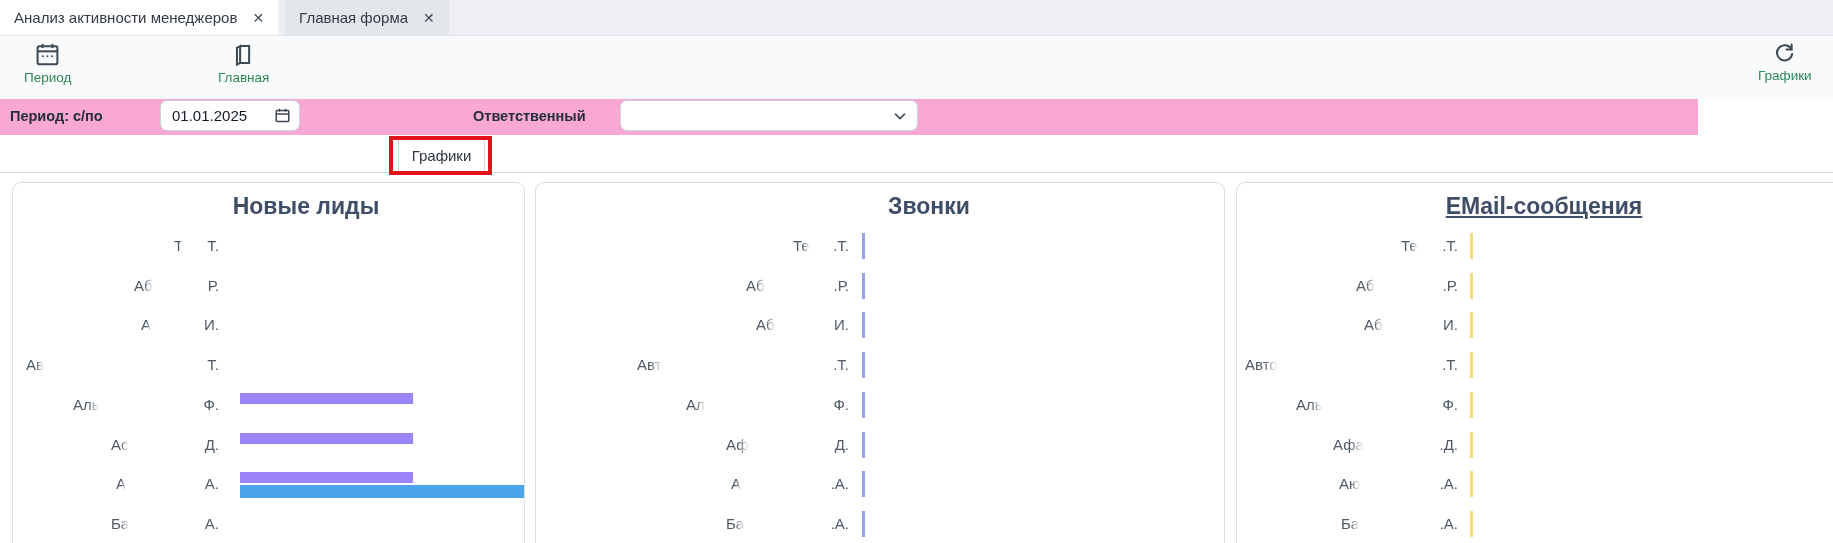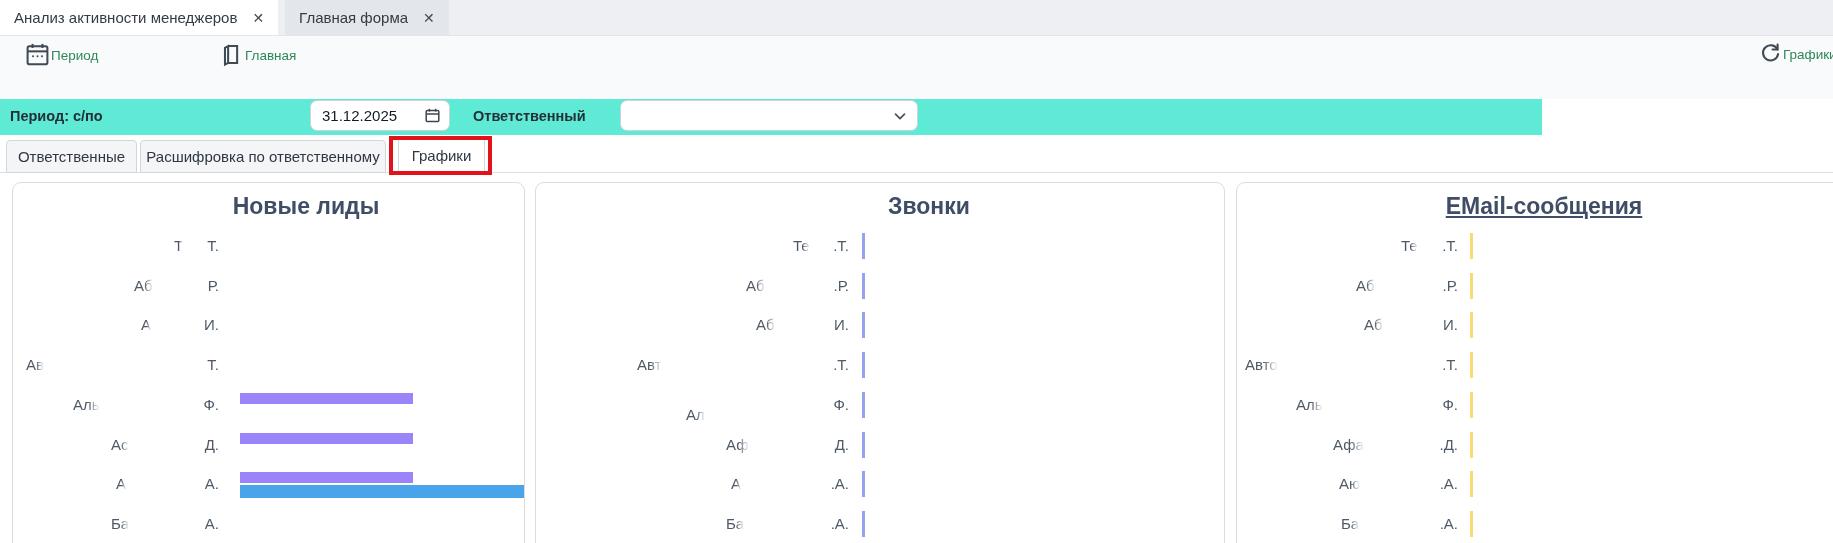--- a/index.html
+++ b/index.html
@@ -10,25 +10,25 @@
   }
   
   .tabstrip{position:absolute;left:0;top:0;width:1833px;height:35px;background:#edeff2;
     border-bottom:1px solid #e2e5e9;display:flex;align-items:stretch;}
   .wtab{display:flex;align-items:center;padding:0 14px;font-size:15px;color:#333b44;cursor:default;white-space:nowrap;}
   .wtab.active{background:#ffffff;}
   .wtab.inactive{background:#e3e6ea;margin-left:7px;}
   .wtab .x{margin-left:15px;font-size:14px;color:#414b55;line-height:1;}
   
   .toolbar{position:absolute;left:0;top:36px;width:1833px;height:63px;background:#f9fafb;}
-  .tool{position:absolute;top:5px;display:flex;flex-direction:row;align-items:center;cursor:default;}
+  .tool{position:absolute;top:5px;display:flex;flex-direction:column;align-items:center;cursor:default;}
   .tool .lbl{margin-top:2px;font-size:13.5px;color:#2e8757;white-space:nowrap;}
   .tool svg{display:block;}
   
-  .filters{position:absolute;left:0;top:99px;width:1542px;height:36px;background:#5eead4;}
+  .filters{position:absolute;left:0;top:99px;width:1698px;height:36px;background:#f9a8d4;}
   .flabel{position:absolute;top:9px;font-size:14.5px;font-weight:600;color:#242f3a;white-space:nowrap;}
   .databox{position:absolute;top:1px;height:31px;border:1px solid #ccd3da;border-radius:7px;background:#fff;
     display:flex;align-items:center;box-sizing:border-box;}
   .datetext{font-size:15px;color:#131c26;padding-left:11px;flex:1;}
   .dico{margin-right:8px;display:flex;}
   .combo{justify-content:flex-end;}
   .combo .val{flex:1;font-size:15px;color:#131c26;padding-left:11px;}
   
   .viewtabs{position:absolute;left:0;top:135px;width:1833px;height:38px;}
   .vline{position:absolute;left:0;bottom:0;width:1833px;height:1px;background:#dbdfe4;}
@@ -92,22 +92,22 @@
         <path d="M18.6 8 A7.3 7.3 0 1 0 19.3 12.6"></path>
         <path d="M18.8 3.4 V8.2 H14"></path>
       </svg>
     </span>
     <span class="lbl">Графики</span>
   </div>
 </div>
 
 <div class="filters">
   <span class="flabel" style="left:10px;">Период: с/по</span>
-  <div class="databox" style="left:310px;width:140px;">
-    <span class="datetext">31.12.2025</span>
+  <div class="databox" style="left:160px;width:140px;">
+    <span class="datetext">01.01.2025</span>
     <span class="dico">
       <svg width="17" height="17" viewBox="0 0 17 17" fill="none" stroke="#3c4650" stroke-width="1.5">
         <rect x="2.2" y="3.6" width="12.6" height="11" rx="1"></rect>
         <line x1="2.2" y1="7" x2="14.8" y2="7"></line>
         <line x1="5.4" y1="1.8" x2="5.4" y2="4.6"></line>
         <line x1="11.6" y1="1.8" x2="11.6" y2="4.6"></line>
       </svg>
     </span>
   </div>
   <span class="flabel" style="left:473px;">Ответственный</span>
@@ -116,26 +116,20 @@
     <span class="dico">
       <svg width="18" height="18" viewBox="0 0 24 24" fill="none" stroke="#4a5560" stroke-width="2.4" stroke-linecap="round" stroke-linejoin="round">
         <polyline points="6,9.5 12,15.5 18,9.5"></polyline>
       </svg>
     </span>
   </div>
 </div>
 
 <div class="viewtabs">
   <div class="vline"></div>
-  <div class="vtab" style="left:6px;width:131px;">
-    <span>Ответственные</span>
-  </div>
-  <div class="vtab" style="left:140px;width:246px;">
-    <span>Расшифровка по ответственному</span>
-  </div>
   <div class="vtab active" style="left:398px;width:87px;">
     <span>Графики</span>
   </div>
 </div>
 
 <div class="redbox" style="left:389px;top:136px;width:103px;height:39px;"></div>
 
 <div class="charts">
     <div class="panel" style="left: 12px; width: 513px;">
       <div class="ctitle" style="left: 293px;">Новые лиды</div>
@@ -167,21 +161,21 @@
       <div class="tickbar" style="left: 326px; top: 50px; width: 3px; height: 26px; background: rgb(151, 161, 241);"></div>
       <div class="pre" style="left: 210px; top: 92.7px;">Аб</div>
       <div class="init" style="left: 257px; top: 92.7px;">.Р.</div>
       <div class="tickbar" style="left: 326px; top: 89.7px; width: 3px; height: 26px; background: rgb(151, 161, 241);"></div>
       <div class="pre" style="left: 220px; top: 132.4px;">Аб</div>
       <div class="init" style="left: 257px; top: 132.4px;">И.</div>
       <div class="tickbar" style="left: 326px; top: 129.4px; width: 3px; height: 26px; background: rgb(151, 161, 241);"></div>
       <div class="pre" style="left: 101px; top: 172.1px;">Авт</div>
       <div class="init" style="left: 257px; top: 172.1px;">.Т.</div>
       <div class="tickbar" style="left: 326px; top: 169.1px; width: 3px; height: 26px; background: rgb(151, 161, 241);"></div>
-      <div class="pre" style="left: 150px; top: 211.8px; margin-top: 10px;">Ал</div>
+      <div class="pre" style="left: 150px; top: 211.8px;">Ал</div>
       <div class="init" style="left: 257px; top: 211.8px;">Ф.</div>
       <div class="tickbar" style="left: 326px; top: 208.8px; width: 3px; height: 26px; background: rgb(151, 161, 241);"></div>
       <div class="pre" style="left: 190px; top: 251.5px;">Аф</div>
       <div class="init" style="left: 257px; top: 251.5px;">Д.</div>
       <div class="tickbar" style="left: 326px; top: 248.5px; width: 3px; height: 26px; background: rgb(151, 161, 241);"></div>
       <div class="pre" style="left: 195px; top: 291.2px;">А</div>
       <div class="init" style="left: 257px; top: 291.2px;">.А.</div>
       <div class="tickbar" style="left: 326px; top: 288.2px; width: 3px; height: 26px; background: rgb(151, 161, 241);"></div>
       <div class="pre" style="left: 190px; top: 330.9px;">Ба</div>
       <div class="init" style="left: 257px; top: 330.9px;">.А.</div>

